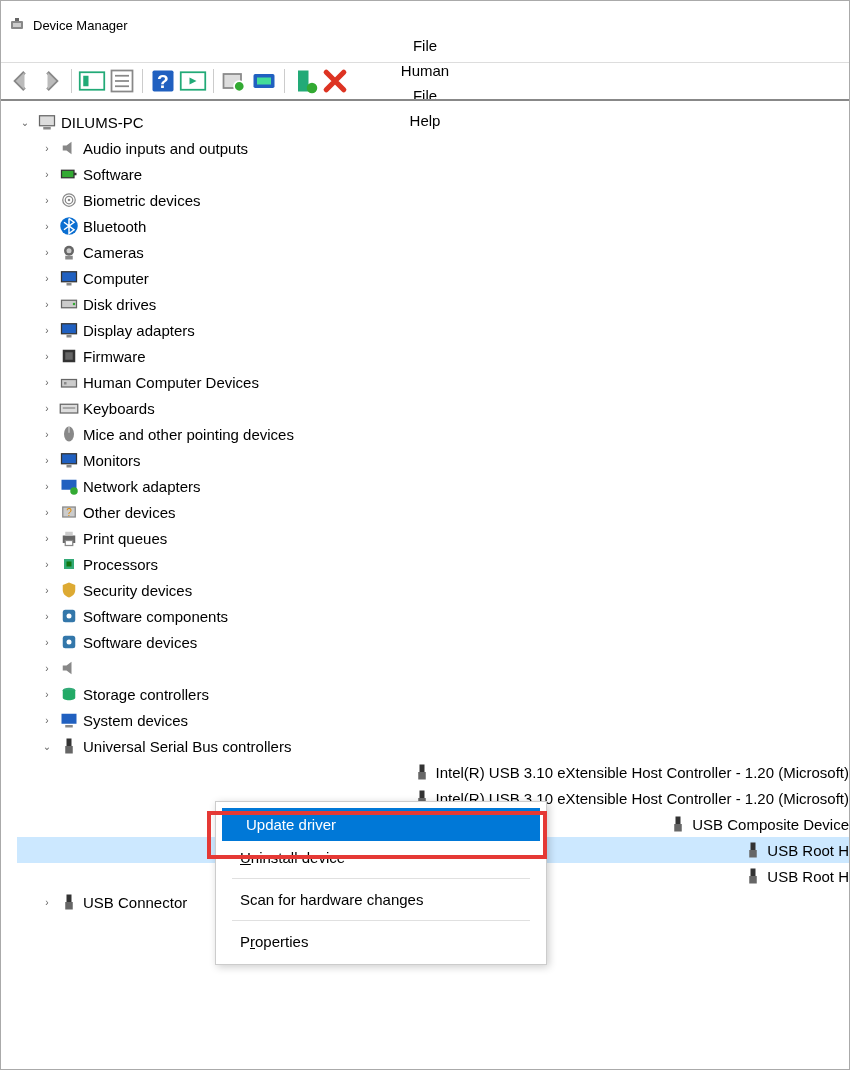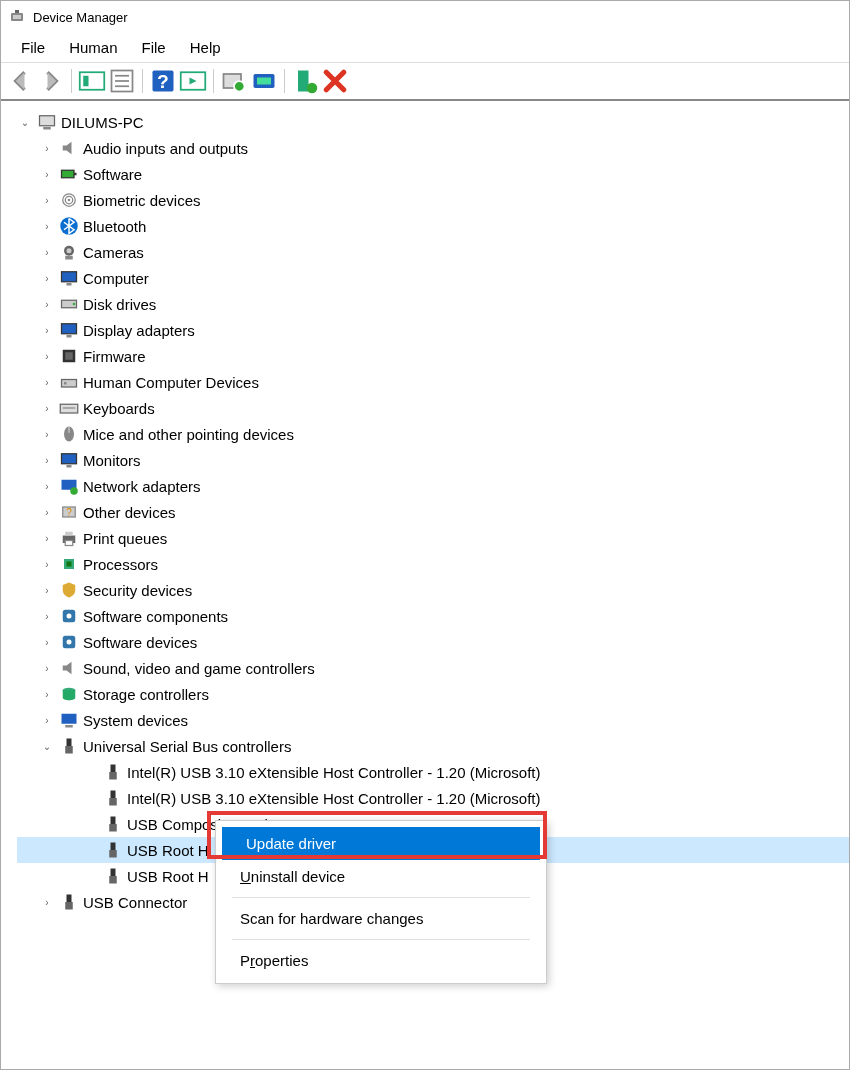--- a/index.html
+++ b/index.html
@@ -1,33 +1,33 @@
 <!DOCTYPE html>
 <html><head>
 <meta charset="utf-8">
 <style>
 * { margin: 0; padding: 0; box-sizing: border-box; font-family: 'Segoe UI', Tahoma, sans-serif; }
 body { background: #fff; width: 850px; height: 1070px; overflow: hidden; }
 .window { width: 100%; height: 100%; border: 1px solid #aaa; display: flex; flex-direction: column; }
-.titlebar { height: 32px; display: flex; align-items: center; padding: 0 8px; font-size: 13px; }
+.titlebar { height: 32px; display: flex; align-items: flex-end; padding: 0 8px; font-size: 13px; }
 .titlebar .app-icon { width: 16px; height: 16px; margin-right: 8px; }
-.menubar { height: 30px; display: flex; align-items: center; padding: 0 8px; font-size: 15px; border-bottom: 1px solid #ddd; }
+.menubar { height: 30px; display: flex; align-items: center; padding: 0 8px; font-size: 15px; border-bottom: 1px solid #ddd; flex-direction: column; }
 .menubar span { padding: 4px 12px; cursor: default; }
 .toolbar { height: 38px; display: flex; align-items: center; padding: 0 6px; border-bottom: 2px solid #888; gap: 2px; }
 .toolbar .tbtn { width: 28px; height: 28px; display: flex; align-items: center; justify-content: center; }
 .toolbar .sep { width: 1px; height: 24px; background: #ccc; margin: 0 4px; }
 .tree-area { flex: 1; padding: 8px 0 8px 16px; font-size: 15px; overflow: auto; position: relative; }
 .tree-row { display: flex; align-items: center; height: 26px; cursor: default; white-space: nowrap; }
 .tree-row.selected { background: #cce8ff; }
 .expander { width: 16px; height: 16px; display: flex; align-items: center; justify-content: center; font-size: 10px; color: #666; }
 .dev-icon { width: 20px; height: 20px; margin: 0 4px; display: flex; align-items: center; justify-content: center; }
 .indent-0 { padding-left: 0; }
 .indent-1 { padding-left: 22px; }
-.indent-2 { padding-left: 66px; }
-.context-menu { position: absolute; left: 214px; top: 719px; width: 332px; background: #fff; border: 1px solid #ccc; box-shadow: 2px 2px 8px rgba(0,0,0,0.2); padding: 6px 0; }
+.indent-2 { padding-left: 66px; justify-content: flex-end; }
+.context-menu { position: absolute; left: 214px; top: 700px; width: 332px; background: #fff; border: 1px solid #ccc; box-shadow: 2px 2px 8px rgba(0,0,0,0.2); padding: 6px 0; }
 .cm-item { padding: 8px 24px; font-size: 15px; cursor: default; }
 .cm-item.hl { background: #0078d7; color: #fff; margin: 0 6px; }
 .cm-item.bold { font-weight: normal; }
 .cm-sep { height: 1px; background: #e0e0e0; margin: 4px 16px; }
 .highlight-box { position: absolute; left: 206px; top: 710px; width: 340px; height: 48px; border: 4px solid #e53935; pointer-events: none; z-index: 10; }
 .ul { text-decoration: underline; }
 svg { width: 100%; height: 100%; }
 </style>
 </head>
 <body>
@@ -332,21 +332,20 @@
           </span>
     <span>Software devices</span>
         </div>
         <div class="tree-row indent-1">
           <span class="expander">›</span>
     <span class="dev-icon">
             <svg viewBox="0 0 16 16">
               <path d="M3 6h3l4-3v10l-4-3H3z" fill="#888"></path>
             </svg>
           </span>
-    <span>Sound, video and game controllers</span>
         </div>
         <div class="tree-row indent-1">
           <span class="expander">›</span>
     <span class="dev-icon">
             <svg viewBox="0 0 16 16">
               <ellipse cx="8" cy="5" rx="5" ry="2" fill="#3a7"></ellipse>
               <path d="M3 5v6c0 1 2 2 5 2s5-1 5-2V5" fill="#2a6"></path>
             </svg>
           </span>
     <span>Storage controllers</span>

